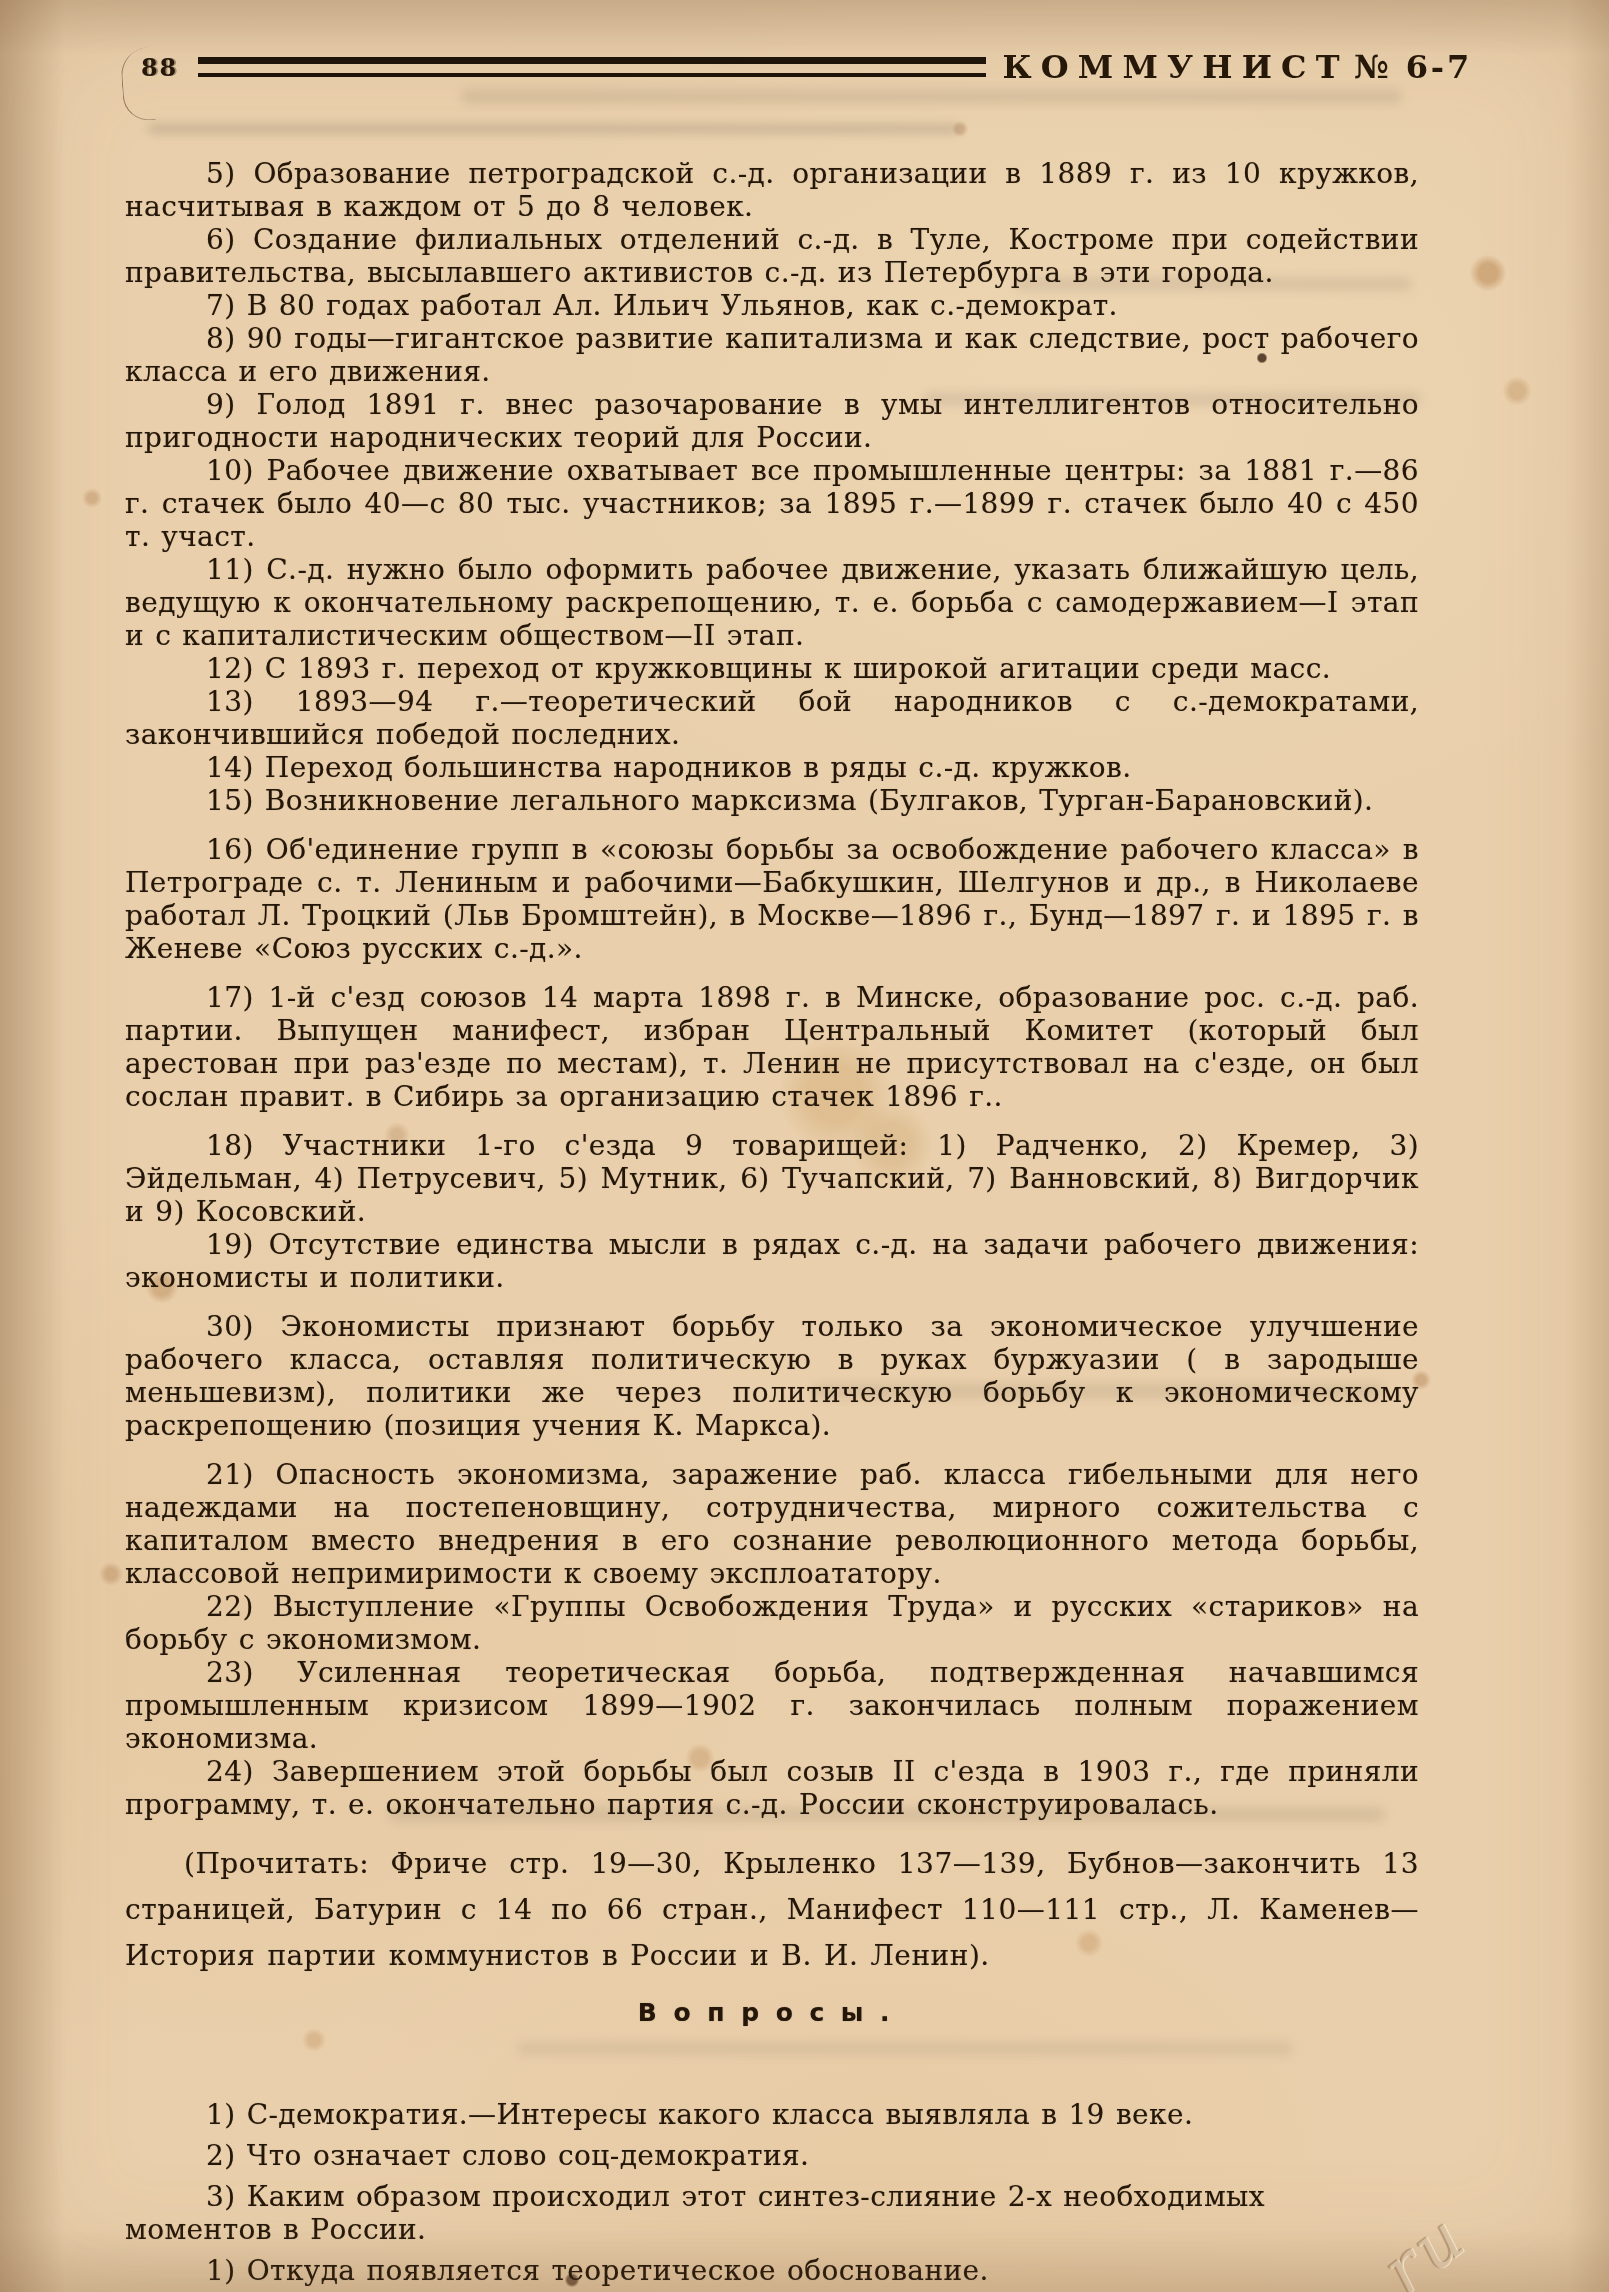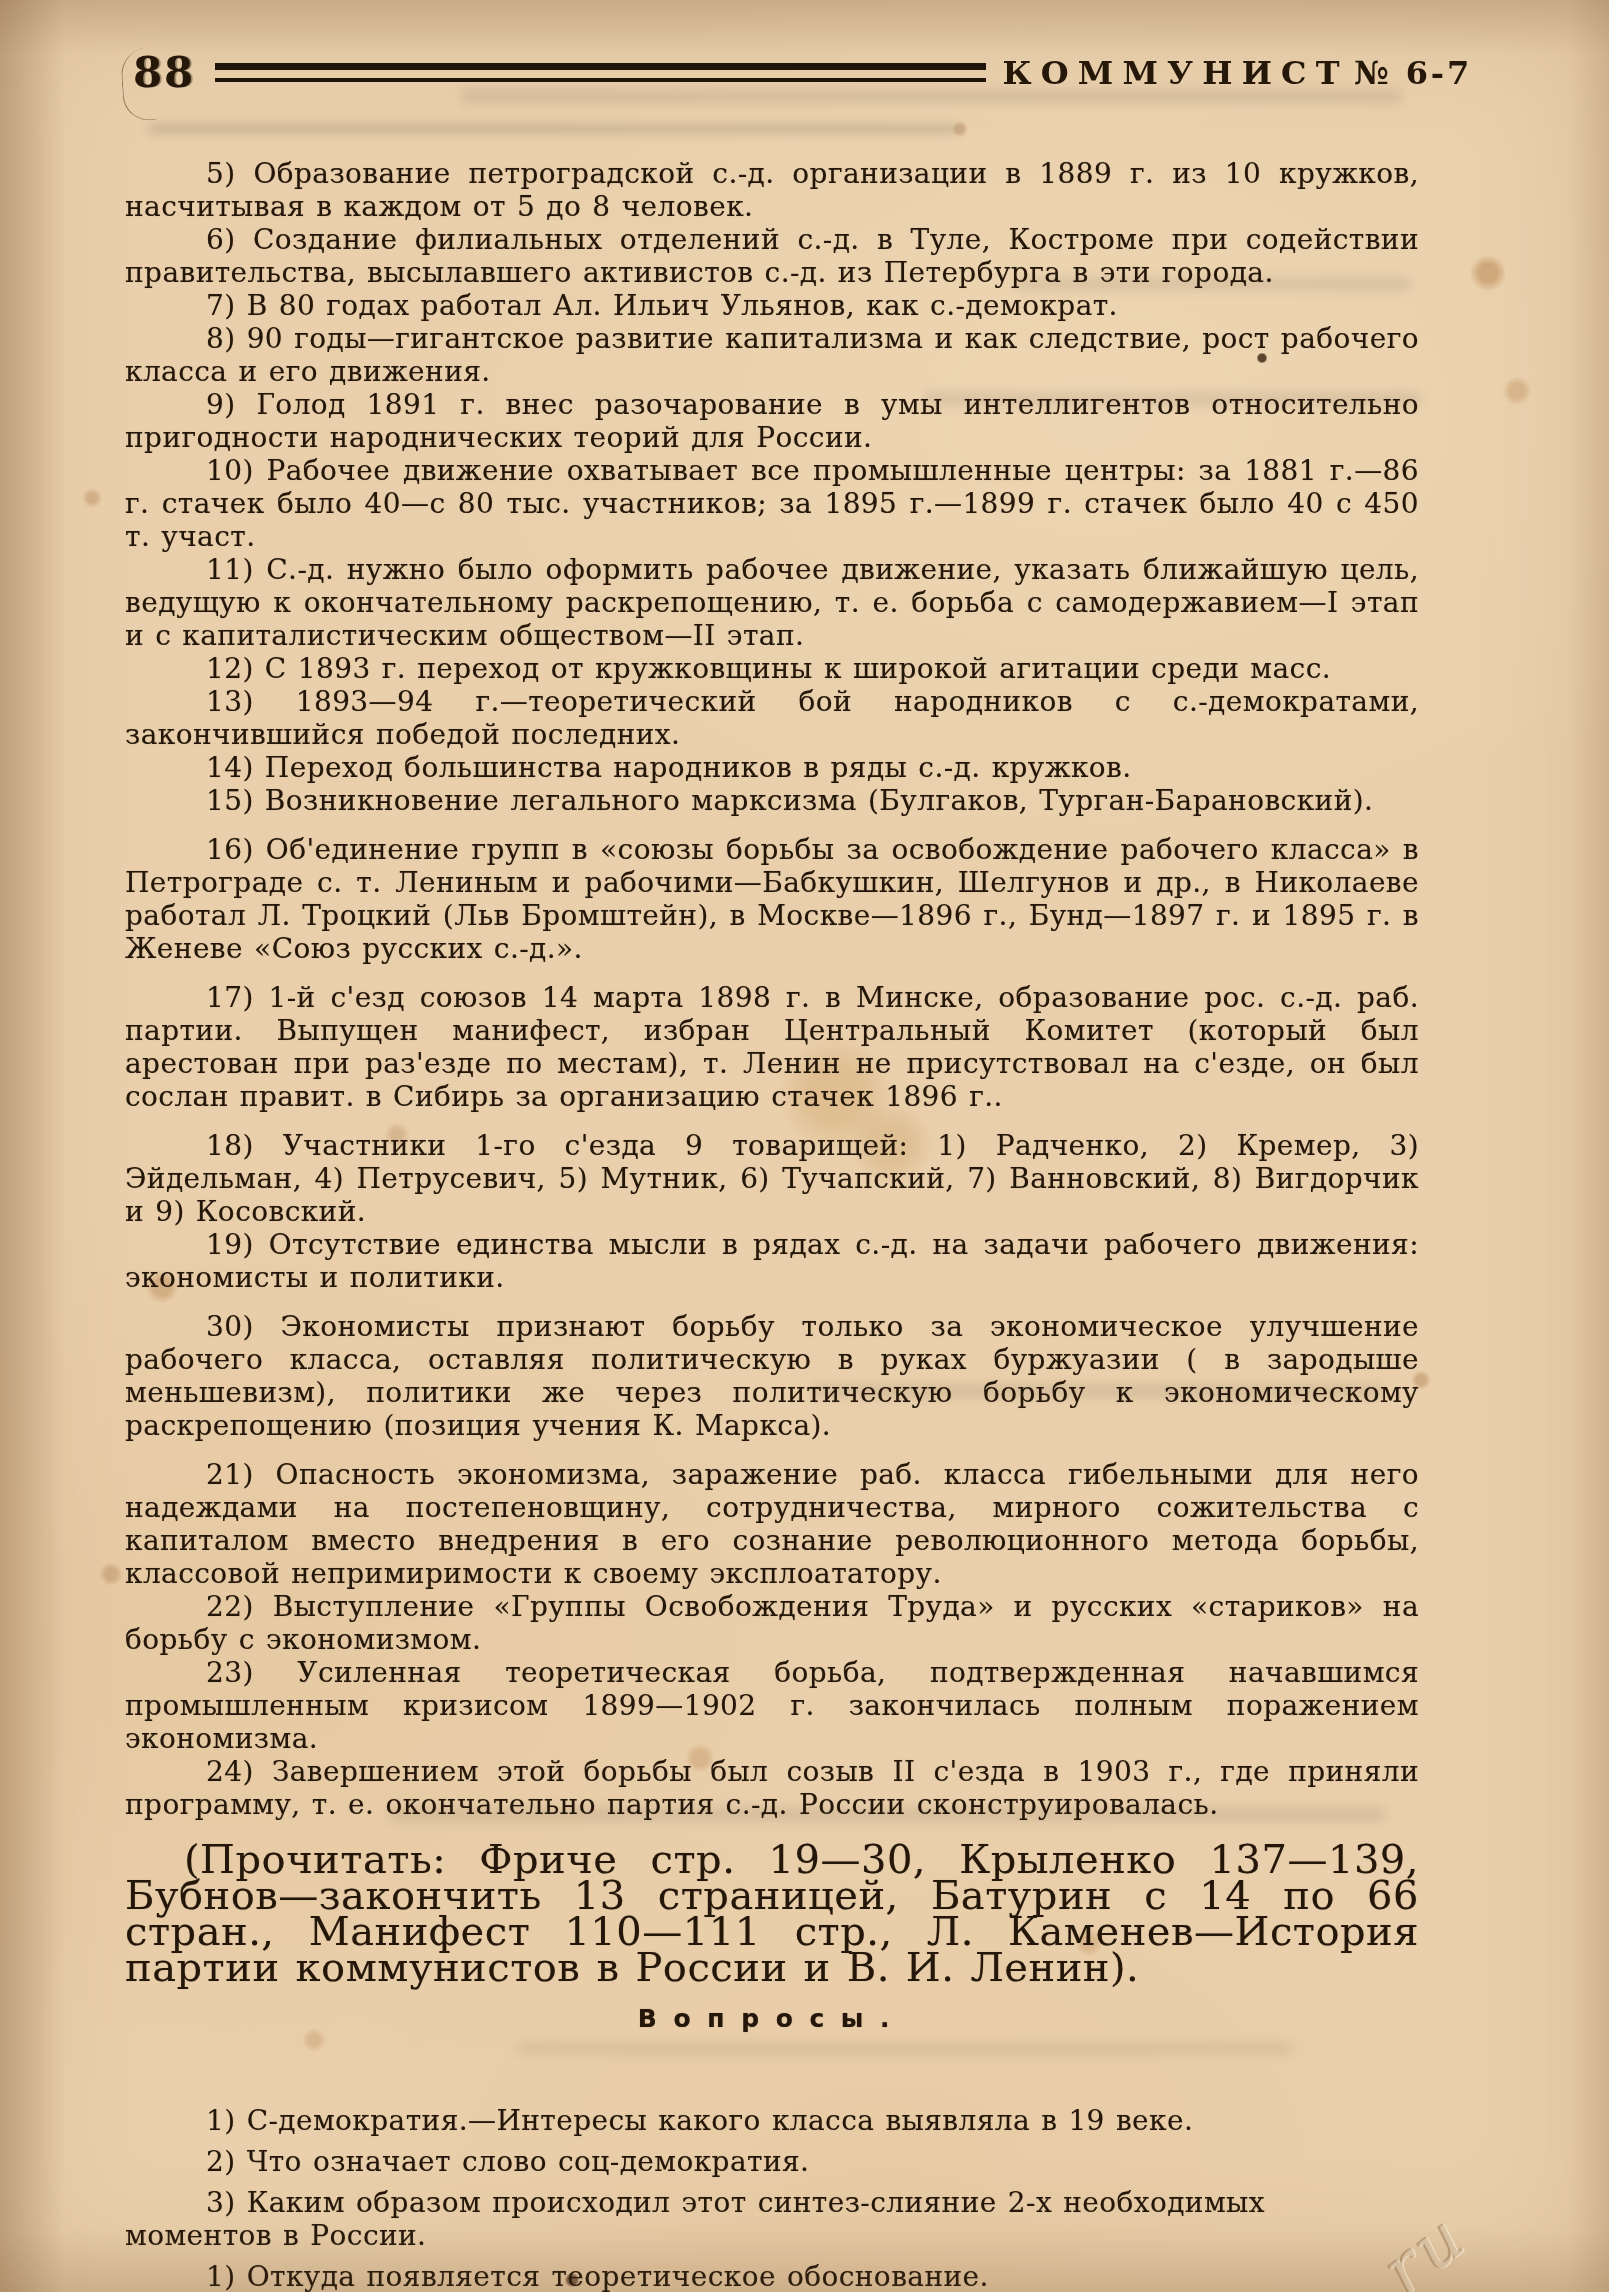--- a/index.html
+++ b/index.html
@@ -55,43 +55,43 @@
   .g4{left:923px;top:392px;width:498px;height:14px;}
   .g5{left:812px;top:1384px;width:572px;height:14px;}
   .g6{left:388px;top:1807px;width:997px;height:14.8px;}
   .g7{left:517px;top:2042px;width:775px;height:13px;background:rgba(100,88,72,.10);}
 
   .header{
     position:absolute;left:125px;right:138px;top:48px;
     display:flex;align-items:center;
   }
   .pagenum{
-    font-size:42px;font-weight:bold;letter-spacing:1.8px;
-    margin-left:8px;
+    font-size:24px;font-weight:bold;letter-spacing:1.8px;
+    margin-left:16px;
     text-shadow:1.8px 0 0 rgba(36,23,9,.35);
   }
   .rules{
     flex:1 1 auto;height:8.3px;margin:0 16.6px 0 20px;
     border-top:7.4px solid #1c130a;border-bottom:4.6px solid #1c130a;
   }
   .masthead{font-size:32px;font-weight:bold;white-space:nowrap;letter-spacing:9.2px;}
   .masthead .issue{letter-spacing:2.8px;margin-left:5.5px;}
 
   .bodytext{
     position:absolute;left:125px;top:157px;width:1294px;
   }
   .t{
     margin:0;font-size:28px;line-height:33px;
     text-align:justify;text-indent:81px;
     letter-spacing:0.4px;word-spacing:1.8px;
     text-shadow:0 0 0.9px rgba(40,25,12,.35);
   }
   .gap{margin-top:16px;}
   .reading{
-    margin:20px 0 0 0;font-size:40px;line-height:36px;
+    margin:20px 0 0 0;font-size:28px;line-height:46px;
     text-align:justify;text-indent:59px;letter-spacing:0.5px;word-spacing:2.8px;
     text-shadow:0 0 0.9px rgba(40,25,12,.35);
   }
   .qhead{
     margin:18.5px 0 0 0;height:46px;
     font-family:"DejaVu Sans","Liberation Sans",sans-serif;
     font-size:25px;font-weight:bold;letter-spacing:16.6px;
     text-align:center;text-shadow:0 0 0.9px rgba(30,18,8,.5);
   }
   .questions{margin-top:54px;}

